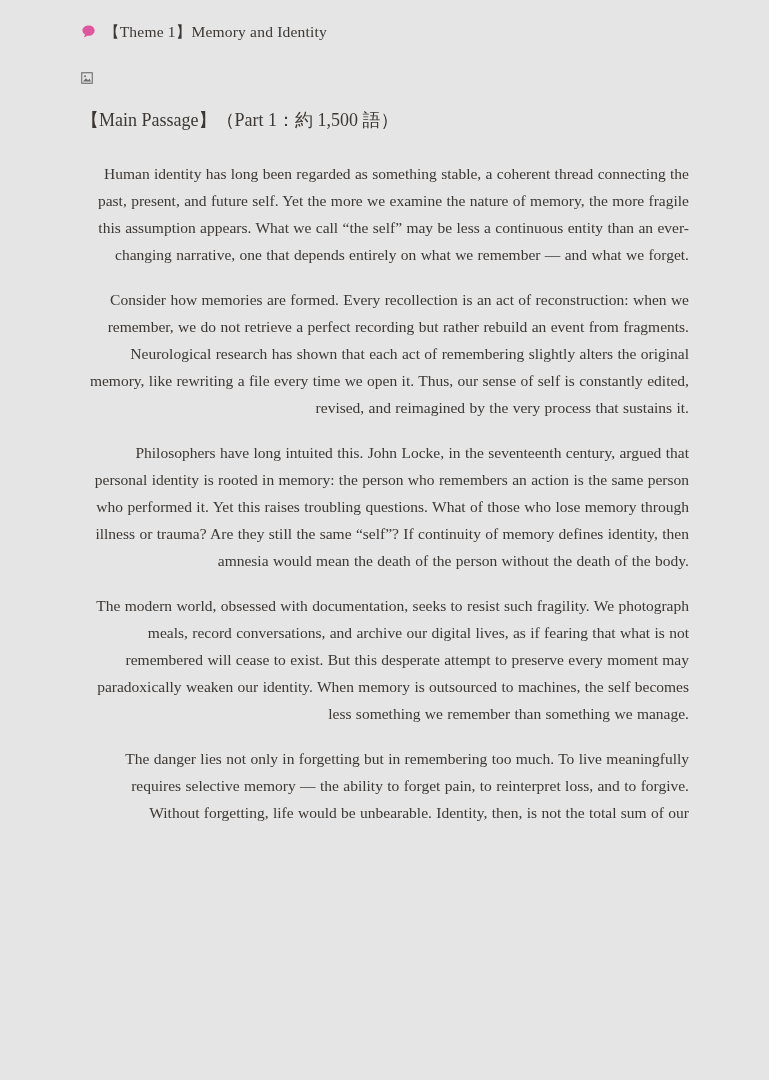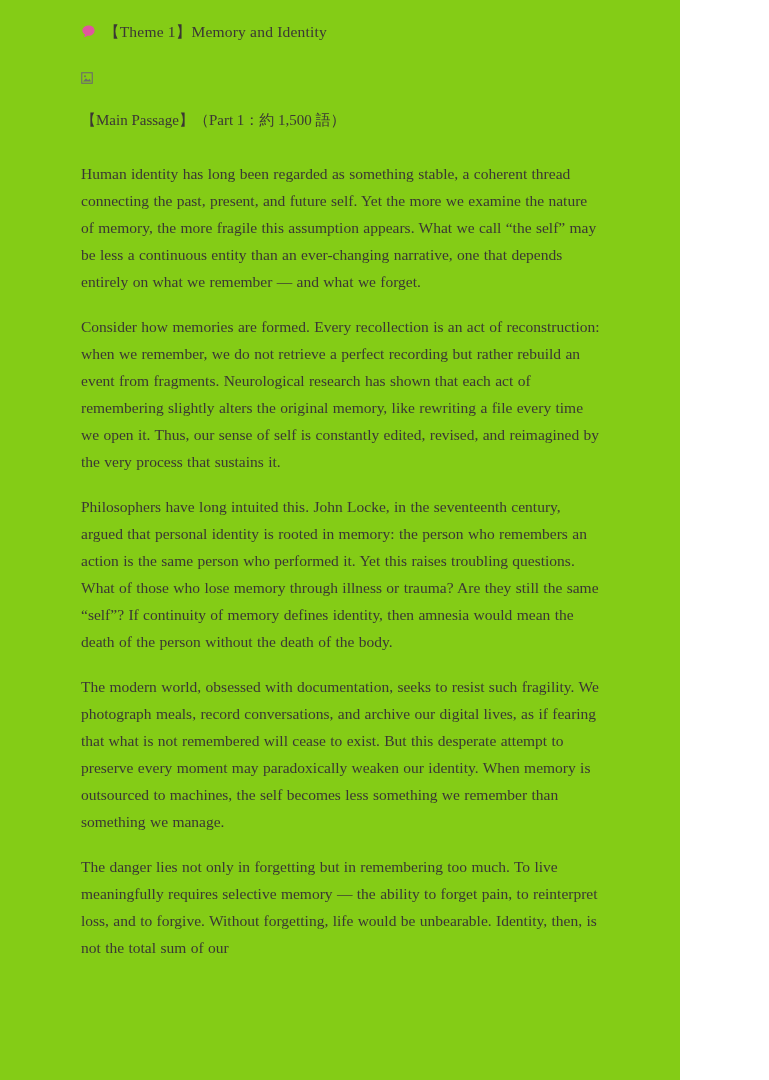--- a/index.html
+++ b/index.html
@@ -9,24 +9,24 @@
   }
   body {
     width: 769px;
     height: 1080px;
     overflow: hidden;
     font-family: "Liberation Serif", "DejaVu Serif", serif;
     color: #3b3734;
   }
   .page {
     box-sizing: border-box;
-    width: 680px;
+    width: 769px;
     height: 1080px;
     padding: 18px 80px 0 81px;
-    background: #84cc16;
+    background: #e5e5e5;
     font-family: Liberation Serif, serif;
   }
   .title-row {
     display: flex;
     align-items: center;
     gap: 8px;
     margin: 0 0 26px 0;
   }
   .bubble-icon {
     width: 15px;
@@ -51,30 +51,30 @@
     height: 14px;
     display: flex;
     align-items: center;
   }
   .img-icon {
     width: 12px;
     height: 12px;
     display: inline-flex;
   }
   .passage-heading {
-    font-size: 15px;
+    font-size: 18px;
     font-weight: 400;
     margin: 0 0 26px 0;
     line-height: 27px;
   }
   .para {
     font-size: 15.5px;
     line-height: 27px;
     margin: 0 0 18px 0;
-    text-align: left;
+    text-align: right;
     word-spacing: 0.5px;
   }
 </style>
 </head>
 <body>
 
 <div class="page">
 
   <div class="title-row">
     <span class="bubble-icon">

